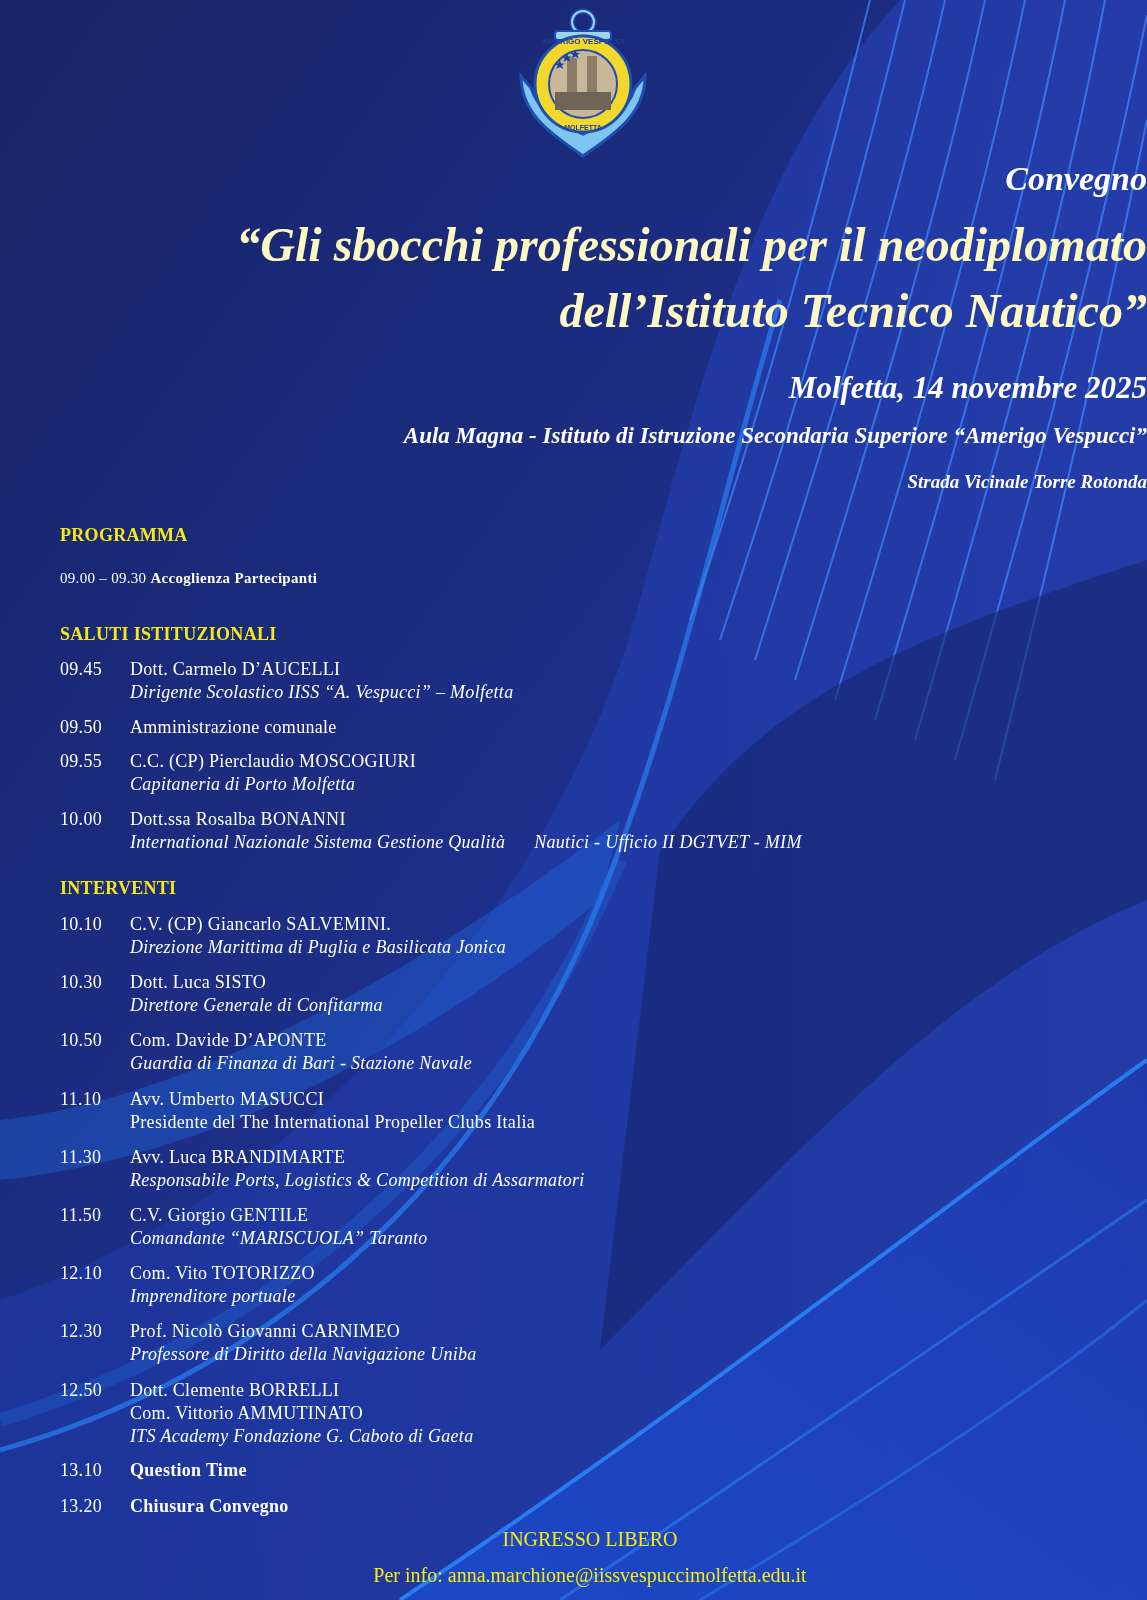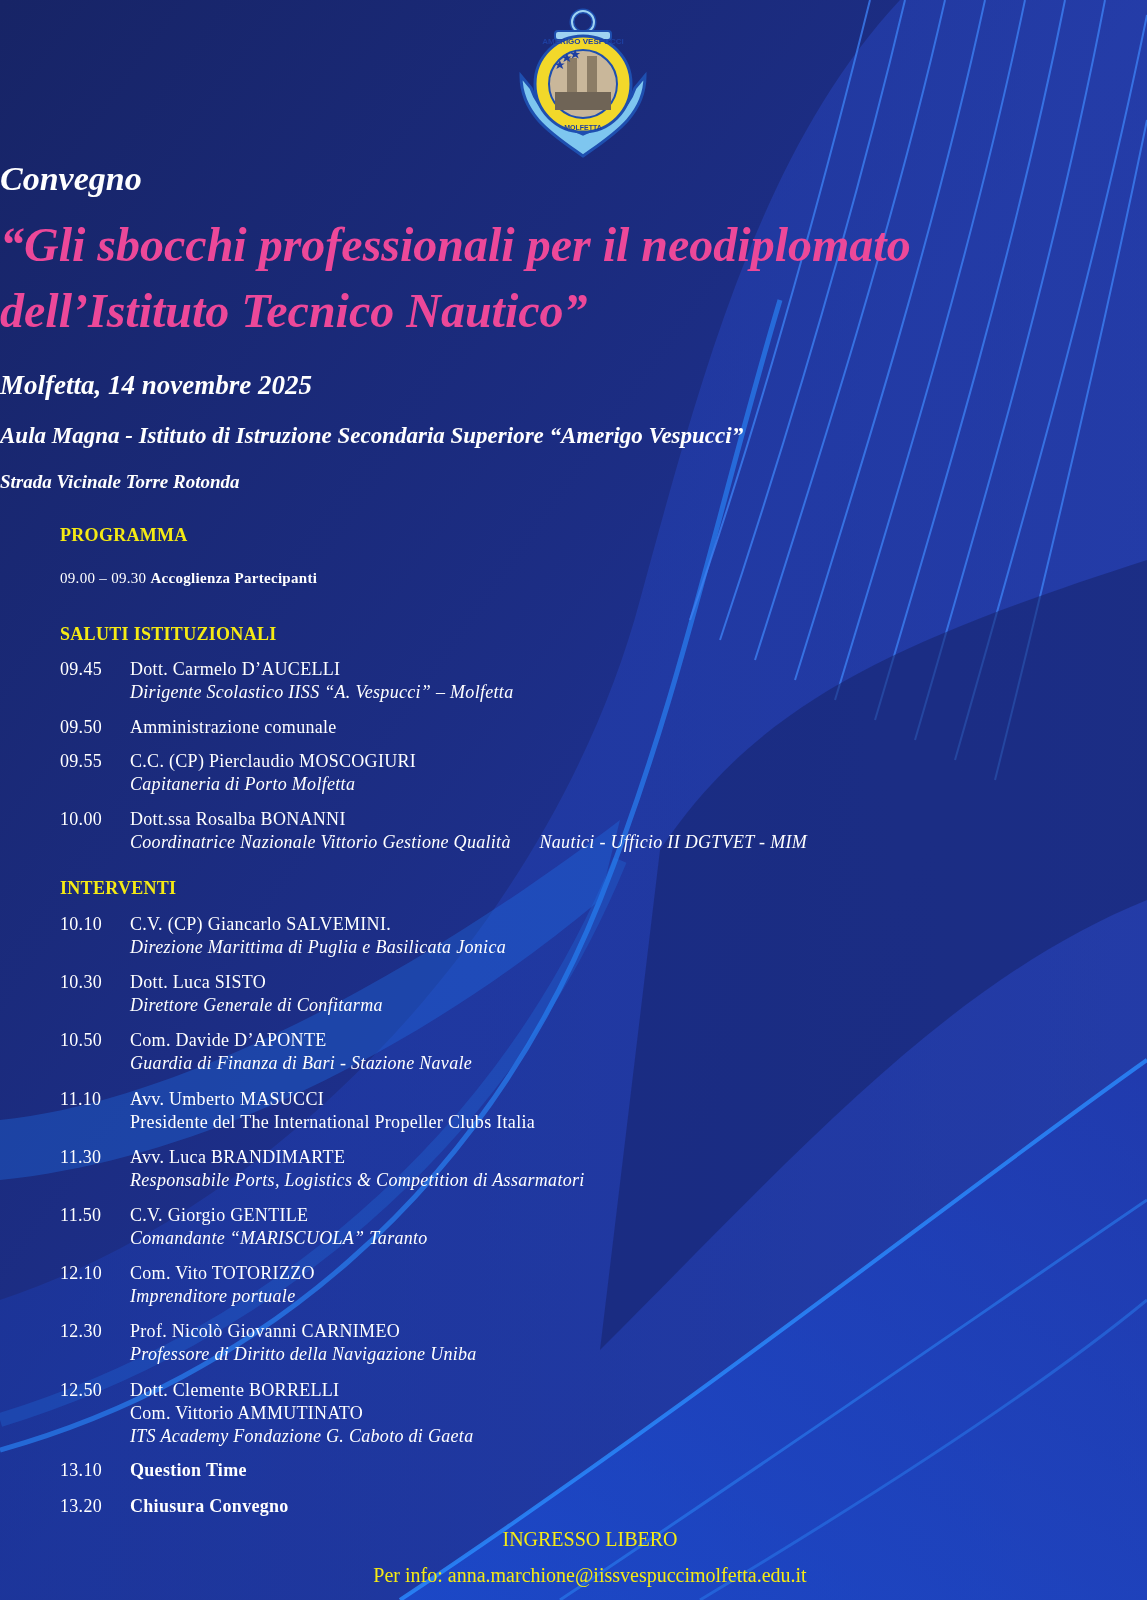--- a/index.html
+++ b/index.html
@@ -7,24 +7,24 @@
     width: 1147px; height: 1600px; position: relative; overflow: hidden;
     background: #1a2a78;
     font-family: "Liberation Serif", "DejaVu Serif", serif;
     color: #ffffff;
   }
   .bg { position: absolute; left: 0; top: 0; width: 1147px; height: 1600px; z-index: 0; }
   .content { position: absolute; left: 0; top: 0; width: 1063px; height: 1600px; z-index: 1; }
 
   .logo { position: absolute; left: 515px; top: 6px; width: 136px; height: 156px; }
 
-  .center { position: absolute; left: 0; width: 1147px; text-align: left; }
+  .center { position: absolute; left: 0; width: 1147px; text-align: right; }
   .convegno { top: 160px; font-size: 34px; font-weight: bold; font-style: italic; }
-  .title { top: 212px; font-size: 48px; font-weight: bold; font-style: italic; color: #ec4899; line-height: 66px; }
-  .date { top: 370px; font-size: 27px; font-weight: bold; font-style: italic; }
+  .title { top: 212px; font-size: 48px; font-weight: bold; font-style: italic; color: #fef9c3; line-height: 66px; }
+  .date { top: 370px; font-size: 31px; font-weight: bold; font-style: italic; }
   .venue { top: 423px; font-size: 23px; font-weight: bold; font-style: italic; }
   .street { top: 471px; font-size: 19px; font-weight: bold; font-style: italic; }
 
   .sec { position: absolute; left: 60px; font-size: 18px; font-weight: bold; color: #f5ea14; letter-spacing: 0.3px; }
   .row { position: absolute; left: 60px; font-size: 18px; line-height: 23px; letter-spacing: 0.3px; }
   .row .t { position: absolute; left: 0; top: 0; width: 70px; }
   .row .b { position: absolute; left: 70px; top: 0; white-space: nowrap; }
   .row .b div { height: 23px; }
   .it { font-style: italic; }
   .bold { font-weight: bold; }
@@ -136,21 +136,21 @@
     <div class="t">09.55</div>
     <div class="b">
       <div>C.C. (CP) Pierclaudio MOSCOGIURI</div>
       <div class="it">Capitaneria di Porto Molfetta</div>
     </div>
   </div>
   <div class="row" style="top:808px">
     <div class="t">10.00</div>
     <div class="b">
       <div>Dott.ssa Rosalba BONANNI</div>
-      <div class="it" style="white-space:pre">Coordinatrice Nazionale Vittorio Gestione Qualità      Nautici - Ufficio II DGTVET - MIM</div>
+      <div class="it" style="white-space:pre">International Nazionale Sistema Gestione Qualità      Nautici - Ufficio II DGTVET - MIM</div>
     </div>
   </div>
 
   <div class="sec" style="top:878px">INTERVENTI</div>
 
   <div class="row" style="top:913px">
     <div class="t">10.10</div>
     <div class="b">
       <div>C.V. (CP) Giancarlo SALVEMINI.</div>
       <div class="it">Direzione Marittima di Puglia e Basilicata Jonica</div>

